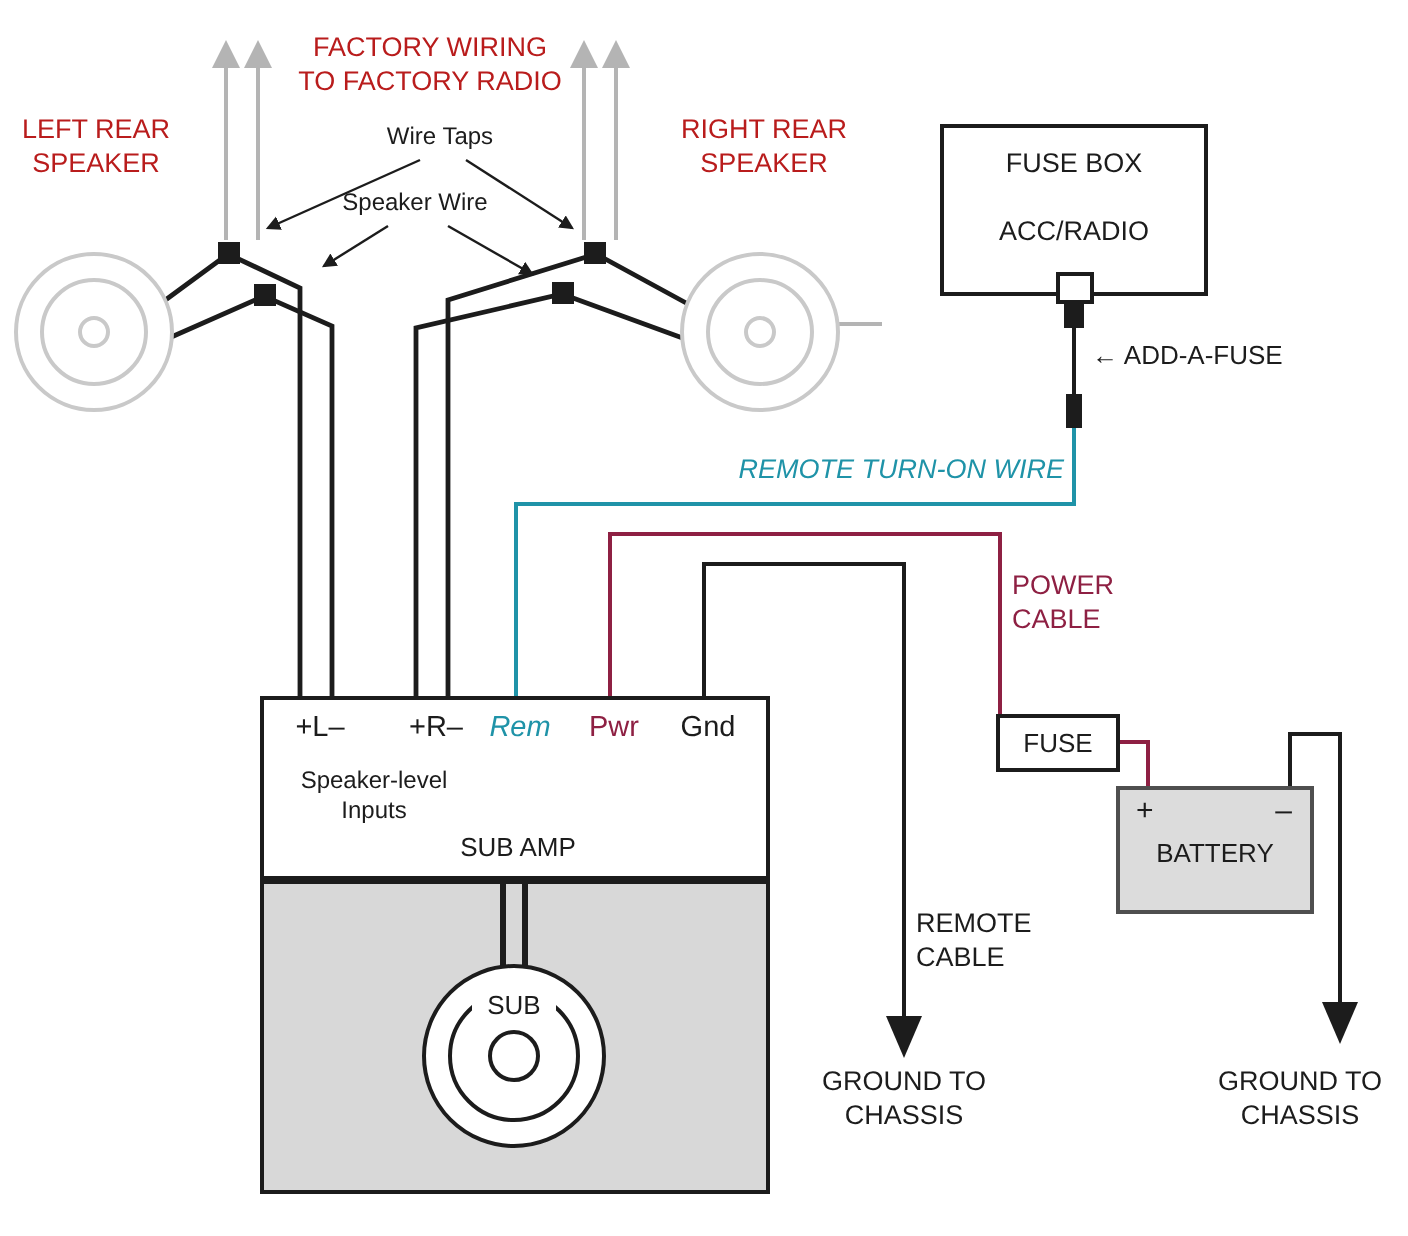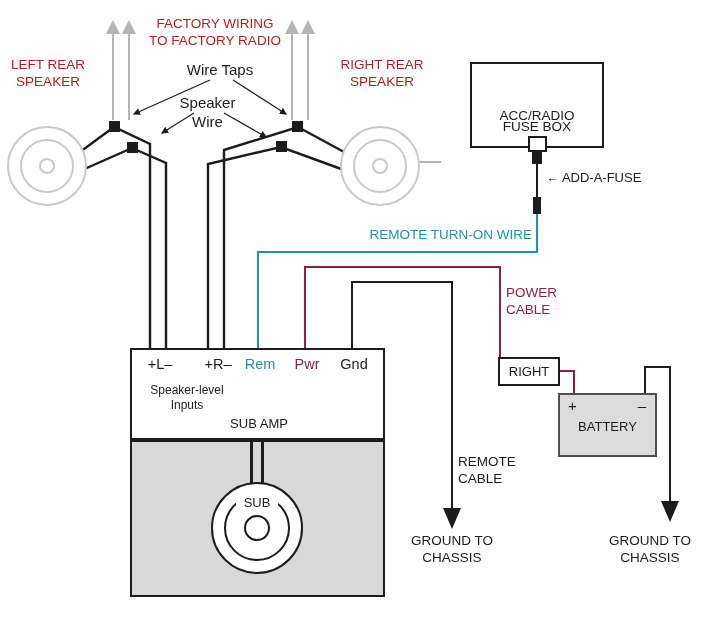--- a/index.html
+++ b/index.html
@@ -5,29 +5,29 @@
   html,body{margin:0;padding:0;background:#ffffff;}
   .stage{
     position:relative;width:704px;height:618px;background:#ffffff;
     font-family:"Liberation Sans",sans-serif;color:#1c1c1c;overflow:hidden;
   }
   .wires{position:absolute;left:0;top:0;z-index:0;}
   .lbl{position:absolute;white-space:pre-line;line-height:1.25;z-index:2;}
   .center{text-align:center;}
   .right{text-align:right;}
   .gray{color:#b91c1c;}
-  .teal{color:#1f93a8;}
+  .teal{color:#1f93a8;font-style:italic;}
   .maroon{color:#8e2043;}
   .box{position:absolute;background:#ffffff;border:2px solid #1c1c1c;box-sizing:border-box;z-index:1;}
   .circle{position:absolute;border-radius:50%;box-sizing:border-box;background:#ffffff;}
   .spk{border:2px solid #c9c9c9;z-index:1;}
   .subc{border:2px solid #1c1c1c;z-index:2;}
   .term{position:absolute;top:6px;transform:translateX(-50%);font-size:14.5px;white-space:nowrap;}
   .conn{position:absolute;z-index:3;box-sizing:border-box;}
-  .fs13{font-size:13px;} .fs135{font-size:13.5px;} .fs125{font-size:15px;} .fs12{font-size:12px;}
+  .fs13{font-size:13px;} .fs135{font-size:13.5px;} .fs125{font-size:12px;} .fs12{font-size:12px;}
 </style>
 </head>
 <body>
 
 <div class="stage">
 
   <svg class="wires" width="704" height="618" viewBox="0 0 704 618">
     <defs>
       <marker id="m-gray" markerWidth="8" markerHeight="8" refX="5" refY="3.5" orient="auto">
         <path d="M0,0 L7,3.5 L0,7 Z" fill="#b4b4b4"></path>
@@ -82,21 +82,21 @@
   <div class="lbl center fs125" style="left:165px;top:94px;width:85px;">Speaker Wire</div>
 
   <div class="circle spk" style="left:7px;top:126px;width:80px;height:80px;"></div>
   <div class="circle spk" style="left:20px;top:139px;width:54px;height:54px;"></div>
   <div class="circle spk" style="left:39px;top:158px;width:16px;height:16px;"></div>
   <div class="circle spk" style="left:340px;top:126px;width:80px;height:80px;"></div>
   <div class="circle spk" style="left:353px;top:139px;width:54px;height:54px;"></div>
   <div class="circle spk" style="left:372px;top:158px;width:16px;height:16px;"></div>
 
   <div class="box" style="left:470px;top:62px;width:134px;height:86px;">
-    <div class="lbl center fs135" style="left:0;top:10px;width:100%;margin-top:45px;">FUSE BOX</div>
+    <div class="lbl center fs135" style="left:0;top:10px;width:100%;">FUSE BOX</div>
     <div class="lbl center fs135" style="left:0;top:44px;width:100%;">ACC/RADIO</div>
   </div>
   <div class="conn" style="left:528px;top:136px;width:19px;height:16px;background:#ffffff;border:2px solid #1c1c1c;"></div>
   <div class="conn" style="left:532px;top:151px;width:10px;height:13px;background:#1c1c1c;"></div>
   <div class="conn" style="left:533px;top:197px;width:8px;height:17px;background:#1c1c1c;"></div>
   <div class="lbl fs13" style="left:546px;top:170px;width:130px;">← ADD-A-FUSE</div>
 
   <div class="lbl right teal fs135" style="left:350px;top:227px;width:182px;">REMOTE TURN-ON WIRE</div>
   <div class="lbl maroon fs135" style="left:506px;top:285px;width:70px;">POWER
 CABLE</div>
@@ -120,21 +120,21 @@
 
   <div class="box" style="left:130px;top:440px;width:255px;height:157px;background:#d8d8d8;"></div>
   <div class="conn" style="left:250px;top:440px;width:3px;height:44px;background:#1c1c1c;z-index:2;"></div>
   <div class="conn" style="left:261px;top:440px;width:3px;height:44px;background:#1c1c1c;z-index:2;"></div>
   <div class="circle subc" style="left:211px;top:482px;width:92px;height:92px;"></div>
   <div class="circle subc" style="left:224px;top:495px;width:66px;height:66px;"></div>
   <div class="circle subc" style="left:244px;top:515px;width:26px;height:26px;"></div>
   <div class="lbl center fs13" style="left:236px;top:495px;width:42px;background:#ffffff;z-index:3;">SUB</div>
 
   <div class="box" style="left:498px;top:357px;width:62px;height:29px;">
-    <div class="lbl center fs13" style="left:0;top:5px;width:100%;">RIGHT</div>
+    <div class="lbl center fs13" style="left:0;top:5px;width:100%;">FUSE</div>
   </div>
   <div class="box" style="left:558px;top:393px;width:99px;height:64px;background:#dcdcdc;border-color:#4f4f4f;">
     <div class="lbl" style="left:8px;top:2px;font-size:15px;">+</div>
     <div class="lbl" style="right:9px;top:2px;font-size:15px;">–</div>
     <div class="lbl center fs13" style="left:0;top:24px;width:100%;">BATTERY</div>
   </div>
 
 </div>
 
 </body></html>

